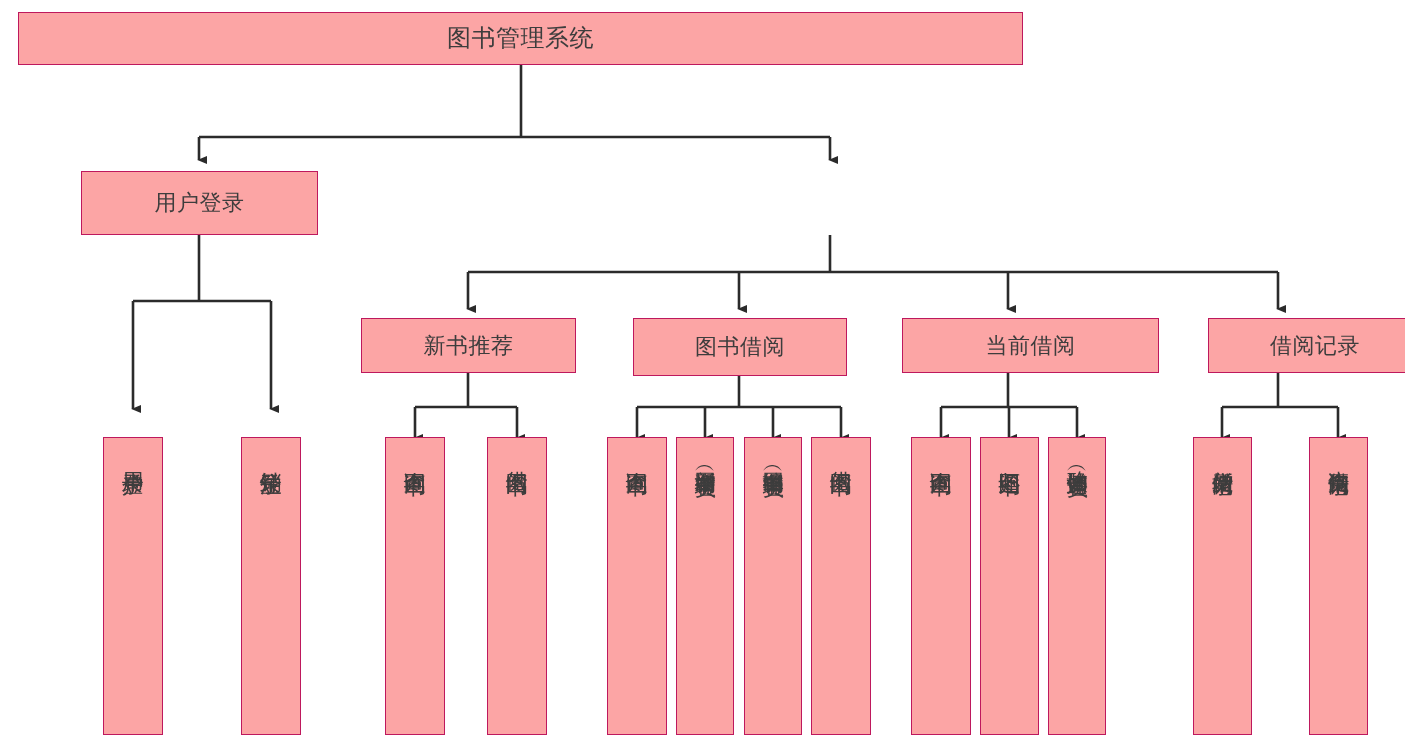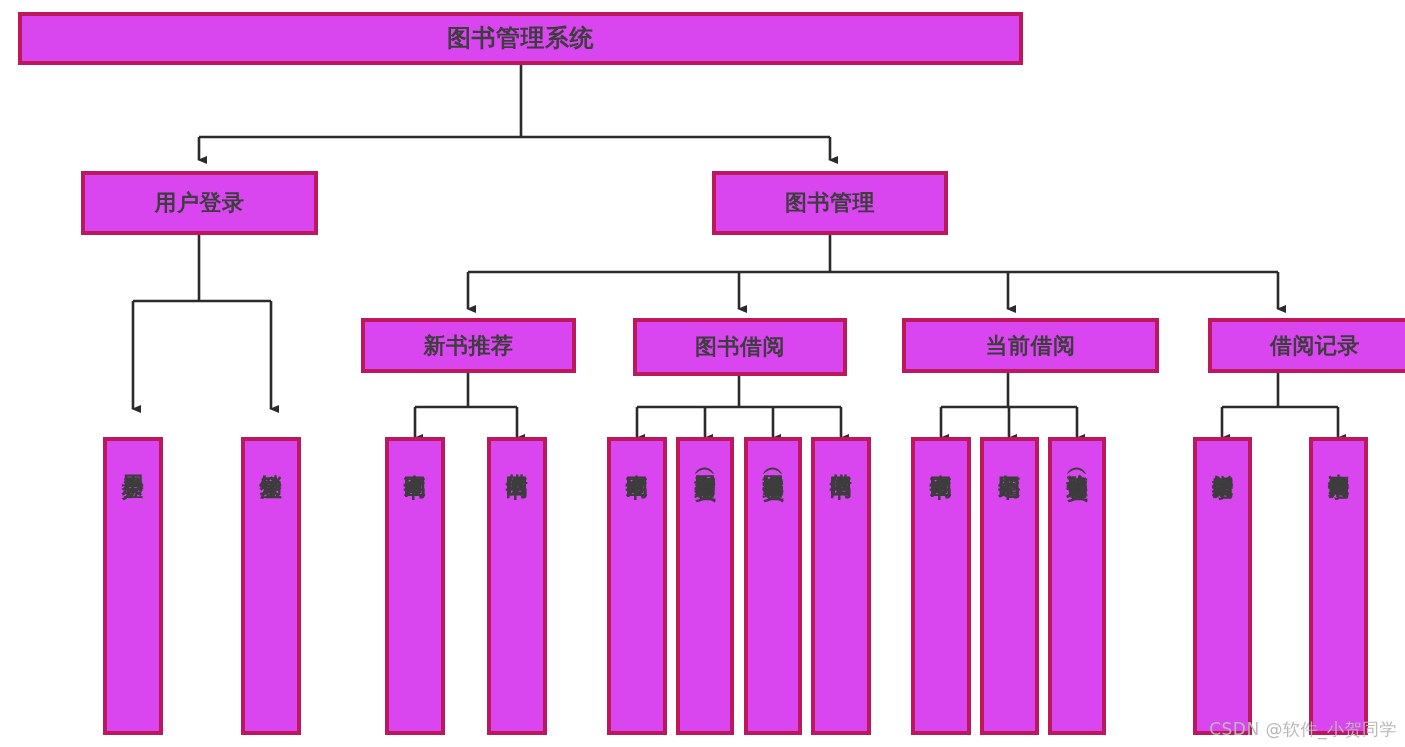--- a/index.html
+++ b/index.html
@@ -22,28 +22,27 @@
     position: absolute;
     left: 0;
     top: 0;
     width: 1405px;
     height: 747px;
     pointer-events: none;
   }
   .node {
     position: absolute;
     box-sizing: border-box;
-    background: #d946ef;
-    border: 4px solid #be185d;
+    background: #fca5a5;
+    border: 1px solid #be185d;
     display: flex;
     align-items: center;
     justify-content: center;
     color: #3d3d3d;
     z-index: 2;
-    font-weight: bold;
   }
   .node .lbl {
     display: block;
     text-align: center;
     color: #3d3d3d;
     line-height: 1.18;
     letter-spacing: 0.5px;
   }
   
   .node.root { }
@@ -138,23 +137,20 @@
     </g>
   </svg>
 
   <div class="node root" style="left:18px; top:12px; width:1005px; height:53px;">
     <span class="lbl">图书管理系统</span>
   </div>
 
   <div class="node h" style="left:81px; top:171px; width:237px; height:64px;">
     <span class="lbl">用户登录</span>
   </div>
-  <div class="node h" style="left:712px; top:171px; width:236px; height:64px;">
-    <span class="lbl">图书管理</span>
-  </div>
 
   <div class="node h" style="left:361px; top:318px; width:215px; height:55px;">
     <span class="lbl">新书推荐</span>
   </div>
   <div class="node h" style="left:633px; top:318px; width:214px; height:58px;">
     <span class="lbl">图书借阅</span>
   </div>
   <div class="node h" style="left:902px; top:318px; width:257px; height:55px;">
     <span class="lbl">当前借阅</span>
   </div>
@@ -199,14 +195,13 @@
     <span class="lbl">确认归还（管理员）</span>
   </div>
 
   <div class="node leaf tall" style="left:1193px; top:437px; width:59px; height:298px;">
     <span class="lbl">新增借阅记录</span>
   </div>
   <div class="node leaf tall" style="left:1309px; top:437px; width:59px; height:298px;">
     <span class="lbl">查询借阅记录</span>
   </div>
 
-  <div id="watermark">CSDN @软件_小贺同学</div>
 </div>
 
 </body></html>

